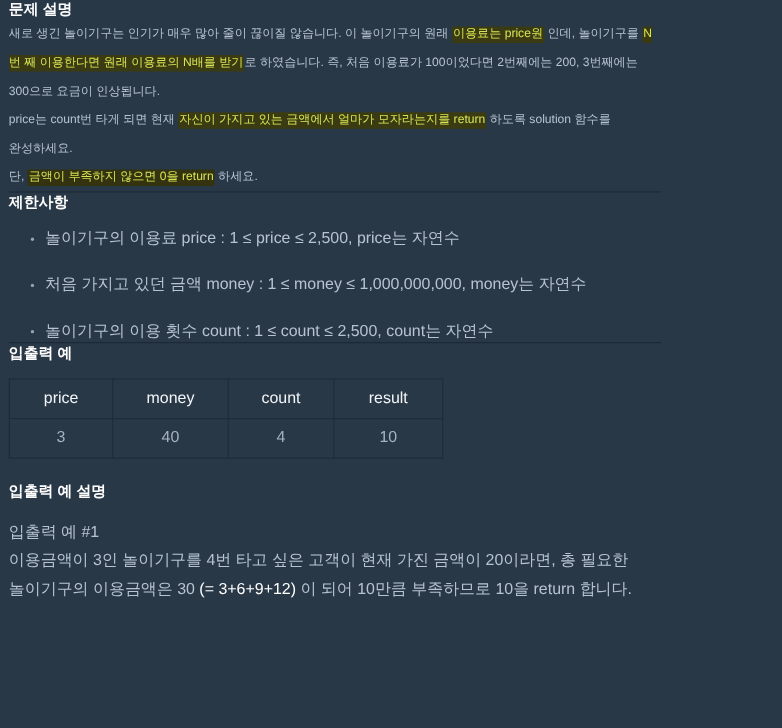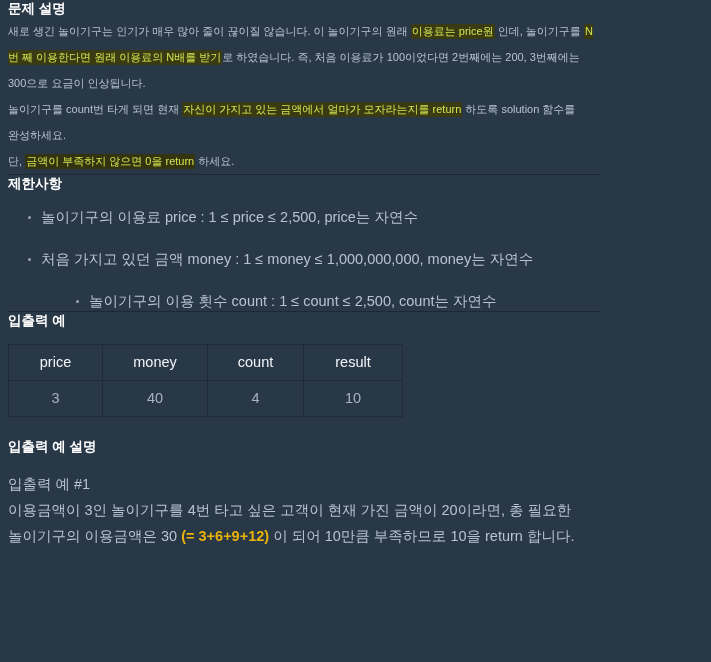--- a/index.html
+++ b/index.html
@@ -79,21 +79,21 @@
     padding-left: 33px;
     list-style: none;
   }
   ul.constraints li {
     position: relative;
     line-height: 20px;
     margin-bottom: 22px;
     color: #b7c3d1;
     font-size: 14.5px;
   }
-  ul.constraints li:last-child { margin-bottom: 0; margin-left: 48px; }
+  ul.constraints li:last-child { margin-bottom: 0; }
   ul.constraints li::before {
     content: "";
     position: absolute;
     left: -13px;
     top: 9px;
     width: 3px;
     height: 3px;
     border-radius: 50%;
     background: #97a4b3;
   }
@@ -134,35 +134,35 @@
     color: #b7c3d1;
     font-size: 14.5px;
   }
   p.io-case-body {
     margin: 0;
     line-height: 26px;
     color: #b7c3d1;
     font-size: 14.5px;
     word-break: keep-all;
   }
-  strong.sum { font-weight: bold; color: #eab308; }
+  strong.sum { font-weight: normal; color: #ffffff; }
 </style>
 </head>
 <body>
 
 <div class="page">
 
   <h3 class="section-heading heading-problem">문제 설명</h3>
 
   <p class="body-text para-intro">
     <span>새로 생긴 놀이기구는 인기가 매우 많아 줄이 끊이질 않습니다. 이 놀이기구의 원래 </span><mark class="hl">이용료는 price원</mark><span> 인데, 놀이기구를 </span><mark class="hl">N 번 째 이용한다면 원래 이용료의 N배를 받기</mark><span>로 하였습니다. 즉, 처음 이용료가 100이었다면 2번째에는 200, 3번째에는 300으로 요금이 인상됩니다.</span>
   </p>
 
   <p class="body-text para-solution">
-    <span>놀이기구를 count번 타게 되면 현재 </span><mark class="hl">자신이 가지고 있는 금액에서 얼마가 모자라는지를 return</mark><span> 하도록 solution 함수를 완성하세요.</span>
+    <span>price는 count번 타게 되면 현재 </span><mark class="hl">자신이 가지고 있는 금액에서 얼마가 모자라는지를 return</mark><span> 하도록 solution 함수를 완성하세요.</span>
   </p>
 
   <p class="body-text para-note">
     <span>단, </span><mark class="hl-dark">금액이 부족하지 않으면 0을 return</mark><span> 하세요.</span>
   </p>
 
   <hr class="divider div-1">
 
   <h3 class="section-heading heading-limits">제한사항</h3>
 

